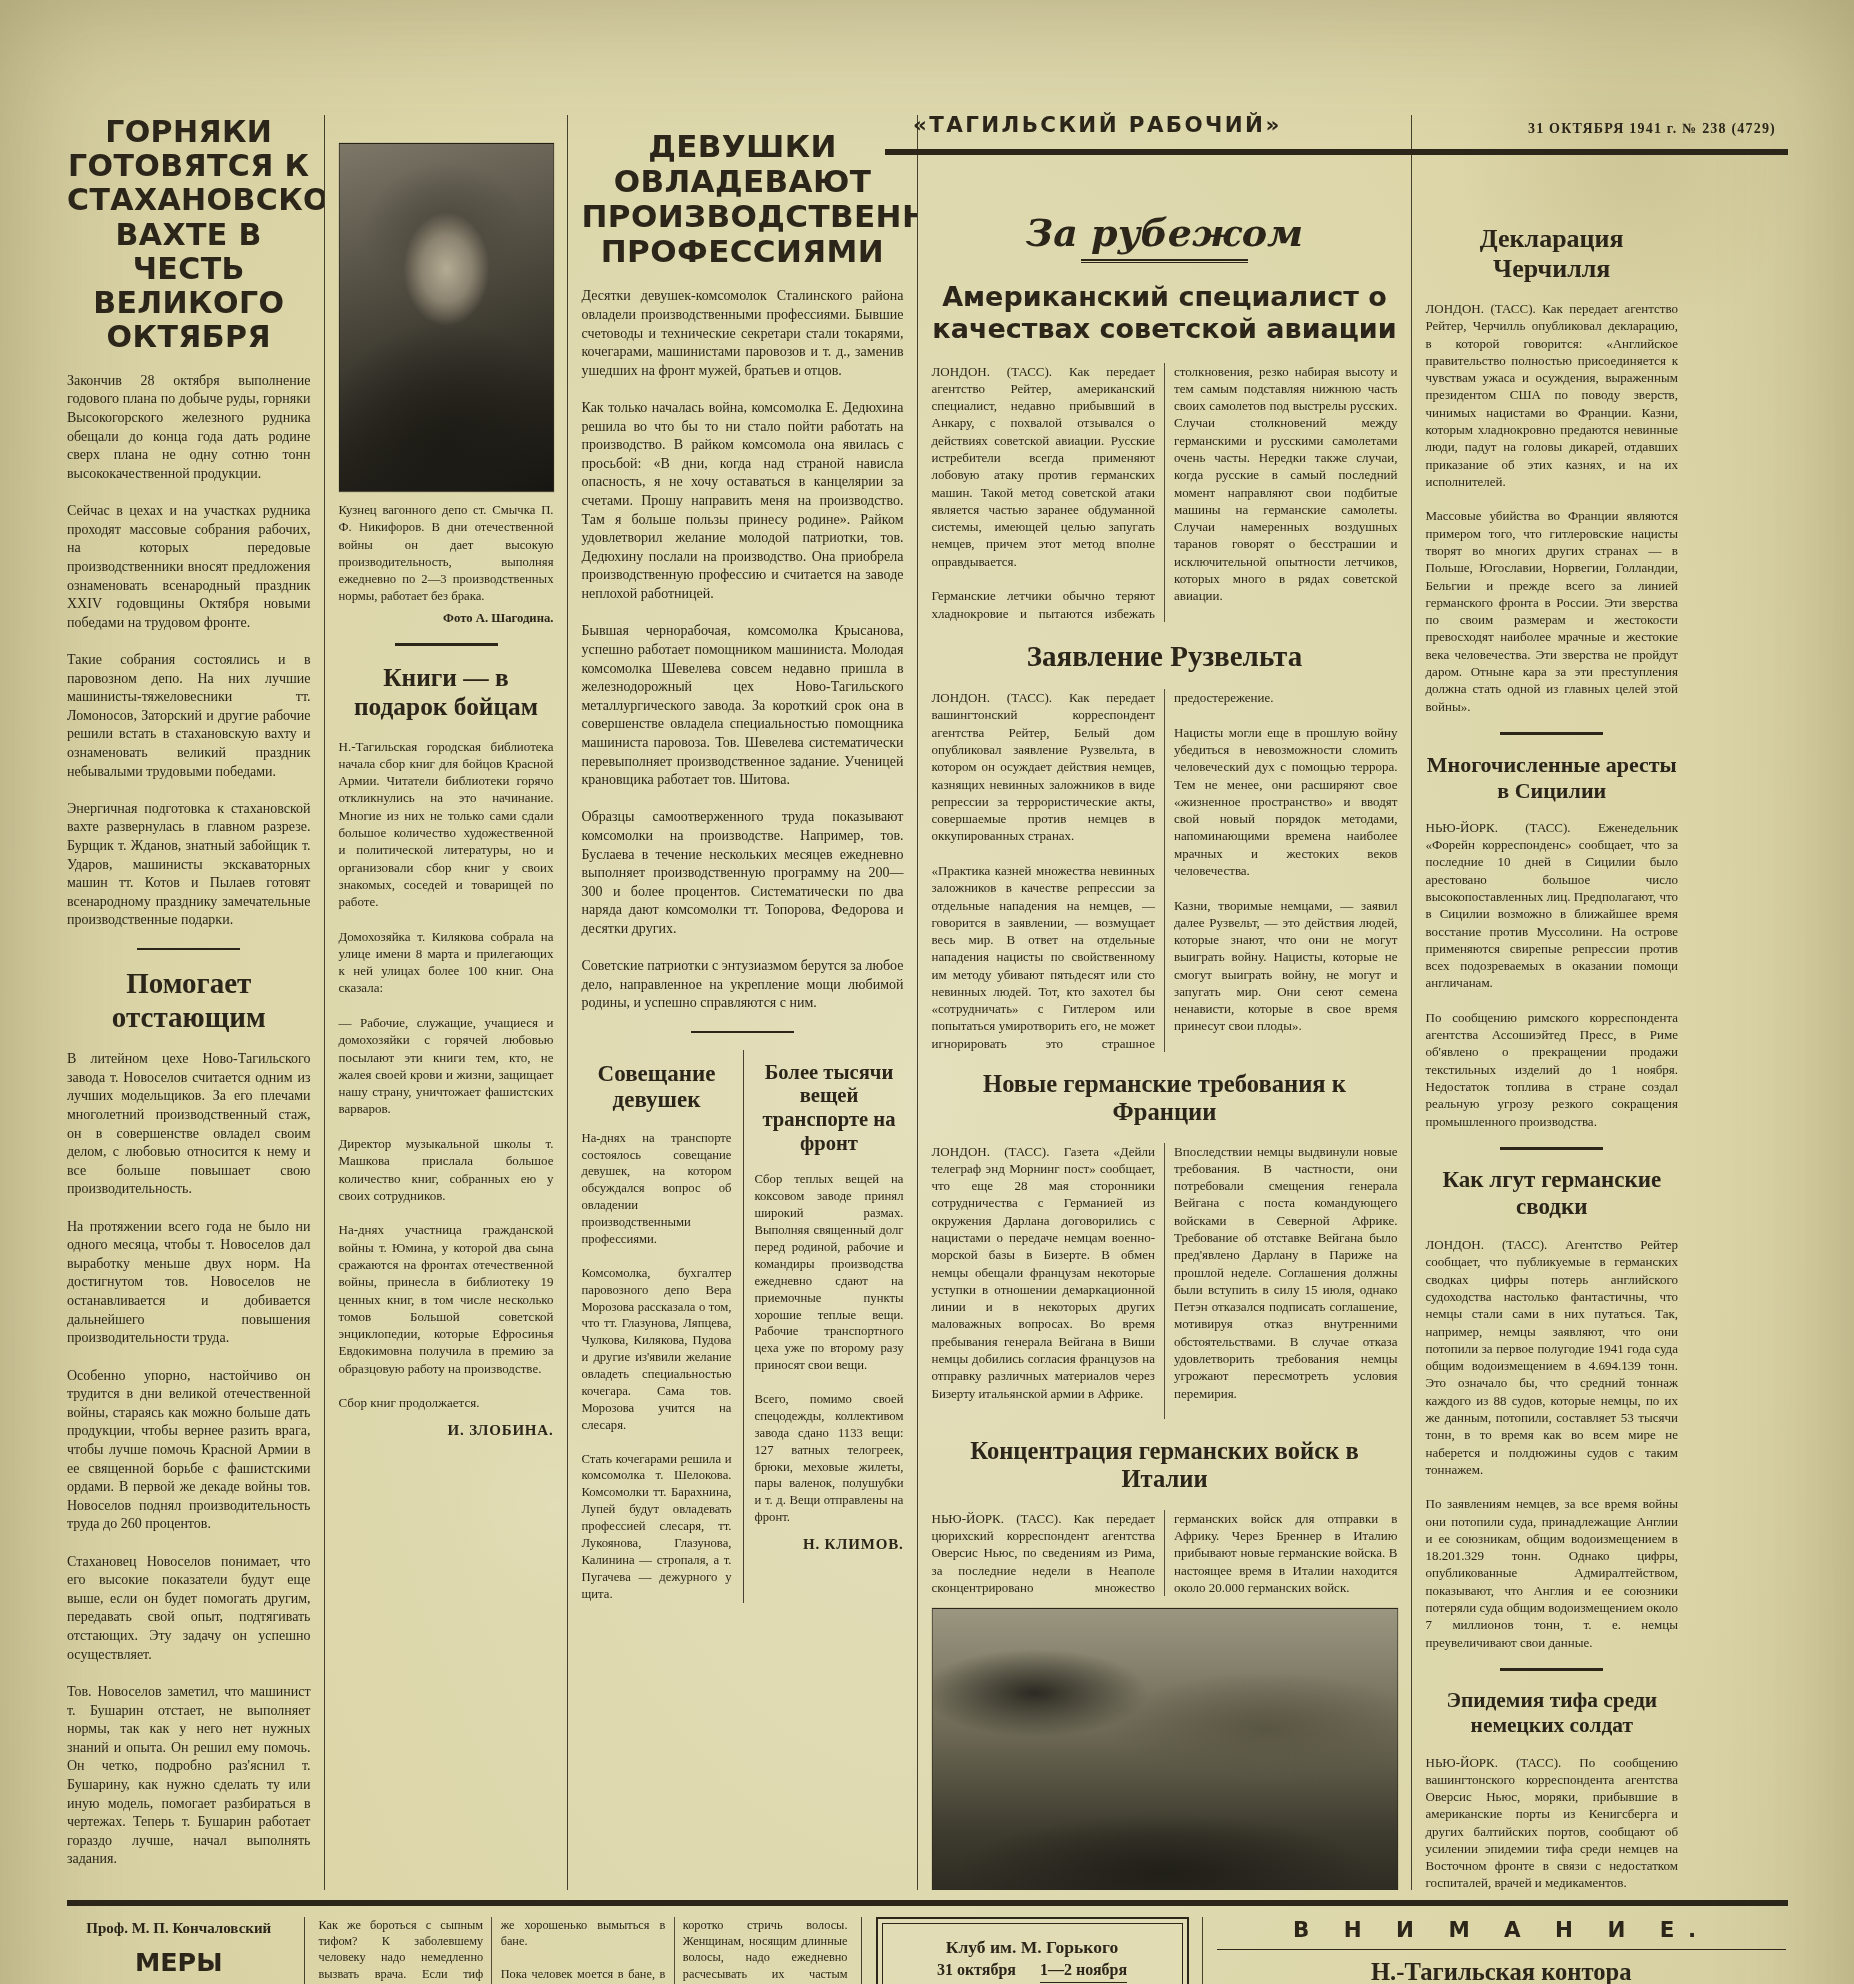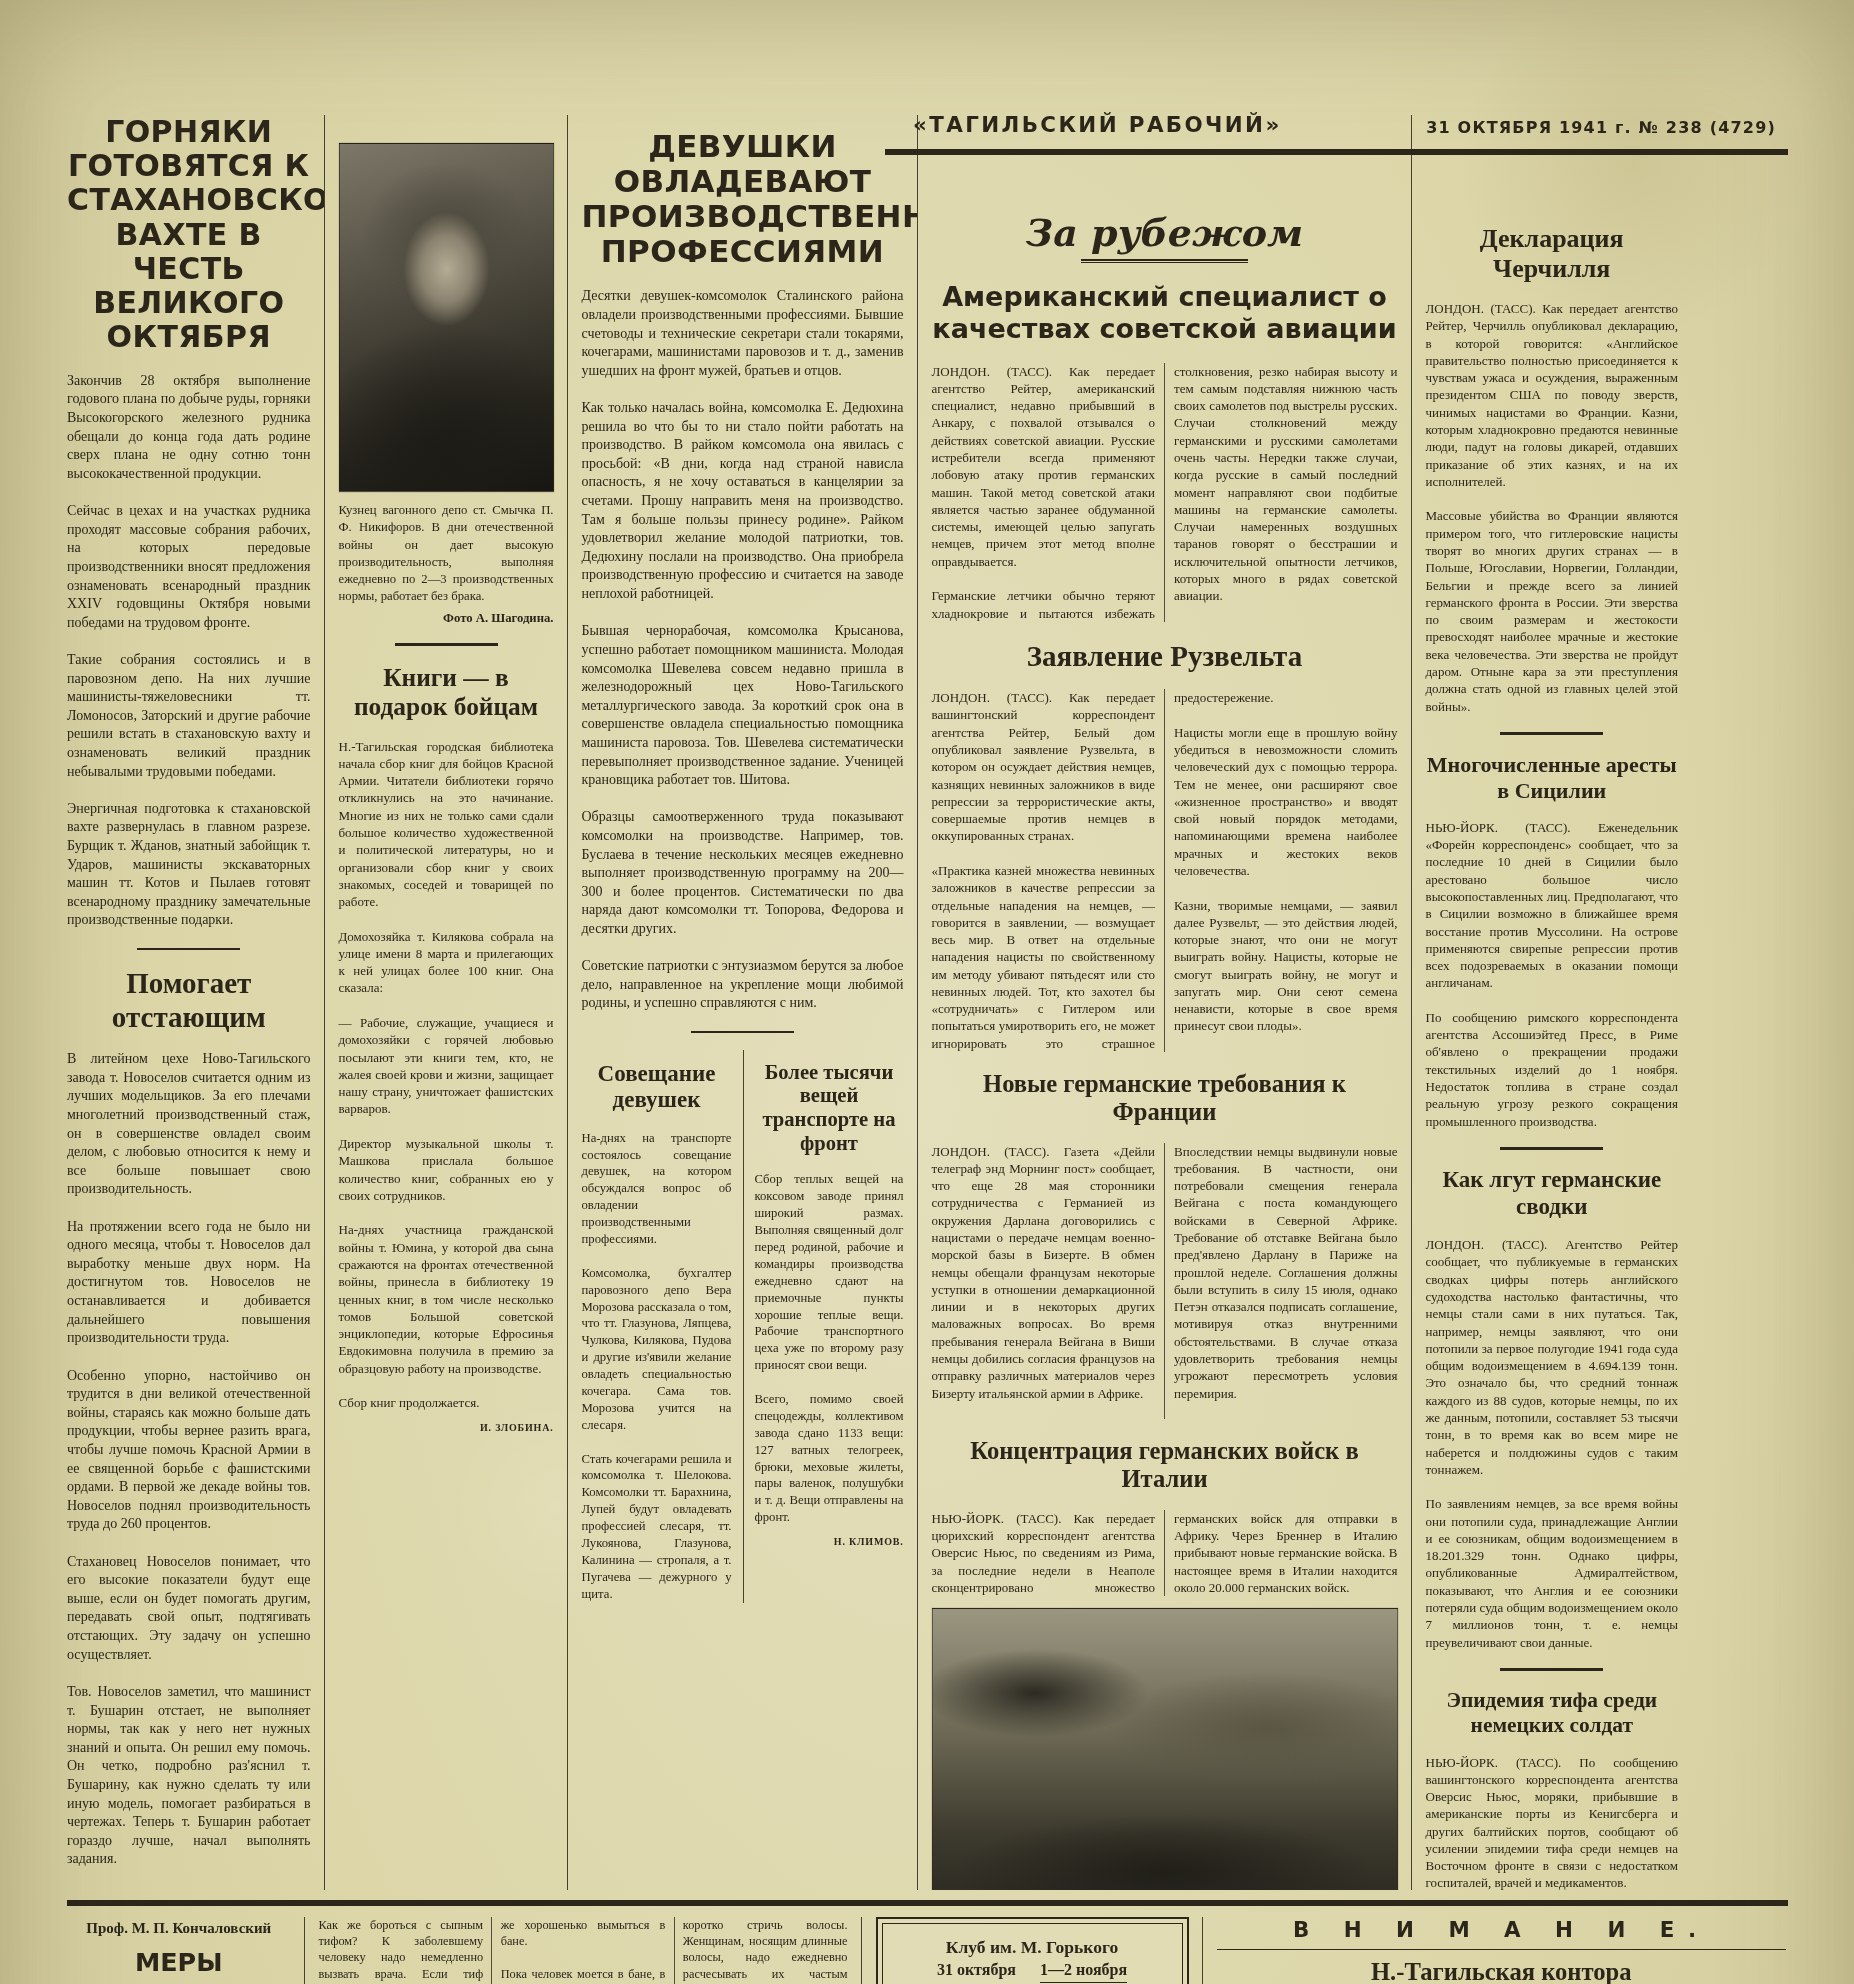--- a/index.html
+++ b/index.html
@@ -25,21 +25,21 @@
 
   
   #masthead{
     position:absolute;left:818px;right:0;top:32px;height:79px;
     display:flex;justify-content:space-between;align-items:flex-end;
     border-bottom:6.4px solid var(--ink);
     padding:0 12px 12px 28px;
     font-family:"DejaVu Sans",sans-serif;font-weight:bold;
   }
   #masthead .mast-title{font-size:21.4px;letter-spacing:2.4px;}
-  #masthead .mast-issue{font-size:16px;letter-spacing:1.2px;}
+  #masthead .mast-issue{font-size:14px;letter-spacing:1.2px;font-family:Liberation Serif, serif;}
 
   
   .top-row{display:flex;margin-top:71px;height:1775px;}
   .col{overflow:hidden;padding:0 13.5px;}
   .col + .col{border-left:0.8px solid var(--rule);}
   .colA{width:257px;padding-left:0;}
   .colB{width:243px;padding-top:28px;}
   .colC{width:350px;padding-top:4px;}
   .colD{width:494px;padding-top:99px;}
   .colE{width:267px;padding-top:99px;padding-right:0;}
@@ -52,21 +52,21 @@
   .colA .h-block{font-size:30px;}
   .colC .h-block{font-size:31px;margin-top:9.5px;}
   .h-serif{
     font-family:"Liberation Serif",serif;font-weight:bold;text-align:center;
     line-height:1.15;margin:10.3px 0 16px;
   }
   .body{
     white-space:pre-line;text-align:justify;font-size:14px;line-height:1.33;
   }
   .colB .body,.colE .body{font-size:13px;margin-top:12px;}
-  .sig{text-align:right;font-weight:bold;font-size:10px;margin-top:10.3px;letter-spacing:0.8px;}
+  .sig{text-align:right;font-weight:bold;font-size:15px;margin-top:10.3px;letter-spacing:0.8px;}
   .div-rule{width:103px;height:2.4px;background:var(--ink);margin:17.5px auto;}
 
   
   .photo-frame{border:1.2px solid rgba(43,38,25,.55);box-shadow:0 0 0 0.4px rgba(43,38,25,.25);}
   .portrait-photo{
     width:100%;height:349px;
     background:
       radial-gradient(ellipse 60px 79px at 50% 36%, #b4ac93 0%, #8b8370 42%, rgba(0,0,0,0) 72%),
       radial-gradient(ellipse 119px 103px at 50% 26%, #4c483d 0%, rgba(0,0,0,0) 70%),
       radial-gradient(ellipse 167px 167px at 50% 90%, #1c1b15 0%, rgba(0,0,0,0) 80%),

